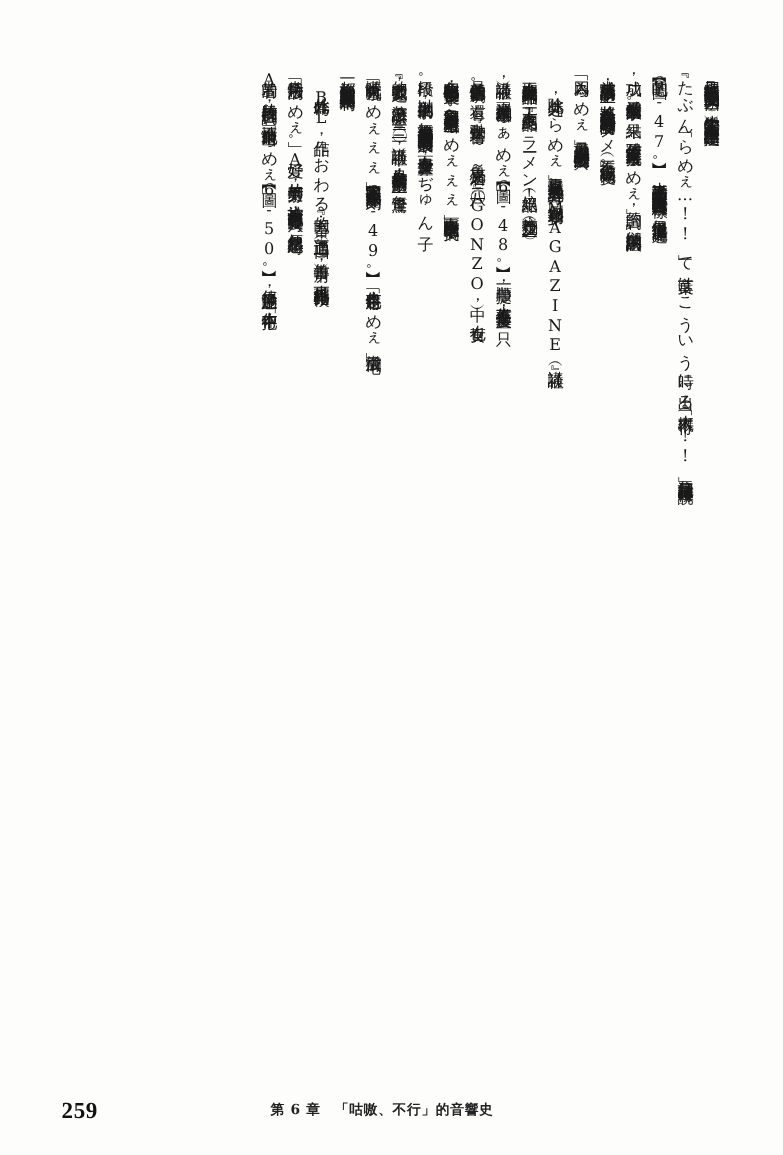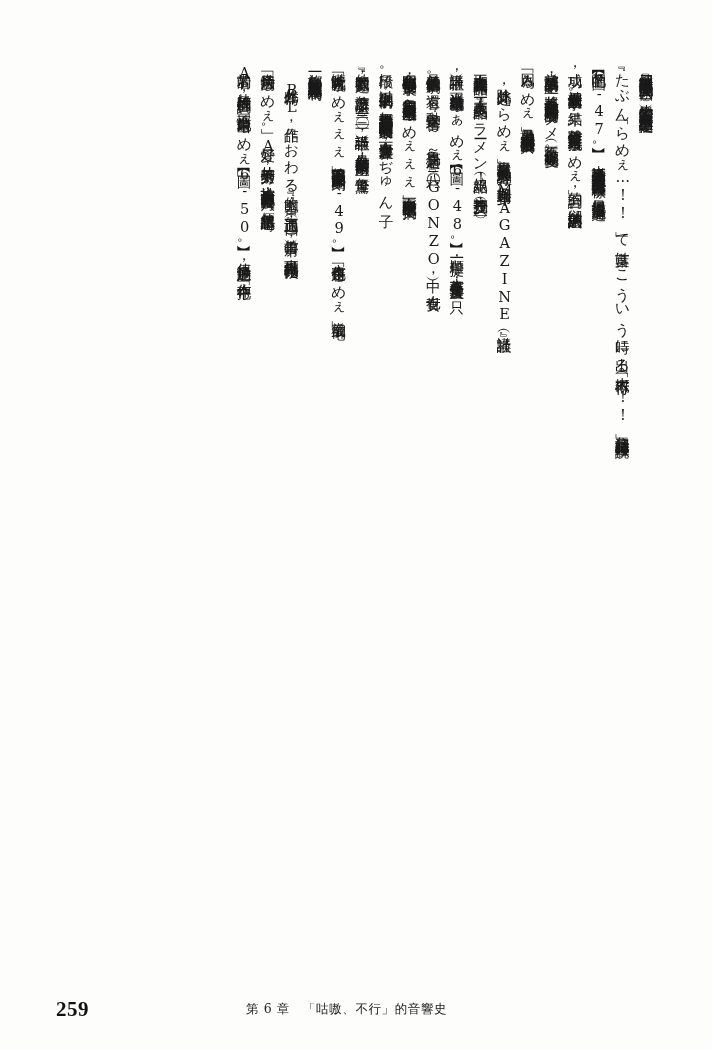--- a/index.html
+++ b/index.html
@@ -66,20 +66,21 @@
     letter-spacing: 0.5px;
     color: #111;
   }
   .footer-title {
     position: absolute;
     left: 246px;
     bottom: 4px;
     font-size: 12.5px;
     letter-spacing: 0.6px;
     color: #222;
+    font-weight: bold;
   }
 </style>
 </head>
 <body>
 
 <div class="page">
 
   <div class="body-text">
     <div class="col">畑健二郎的人氣作品『旋風管家』（二〇〇四，小學館）的第三十六卷其中一話的標題便是</div>
     <div class="col">『たぶん「らめぇ…!!」て言葉はこういう時に出る（大概「不行…!!」這句話就是這種時候說</div>

